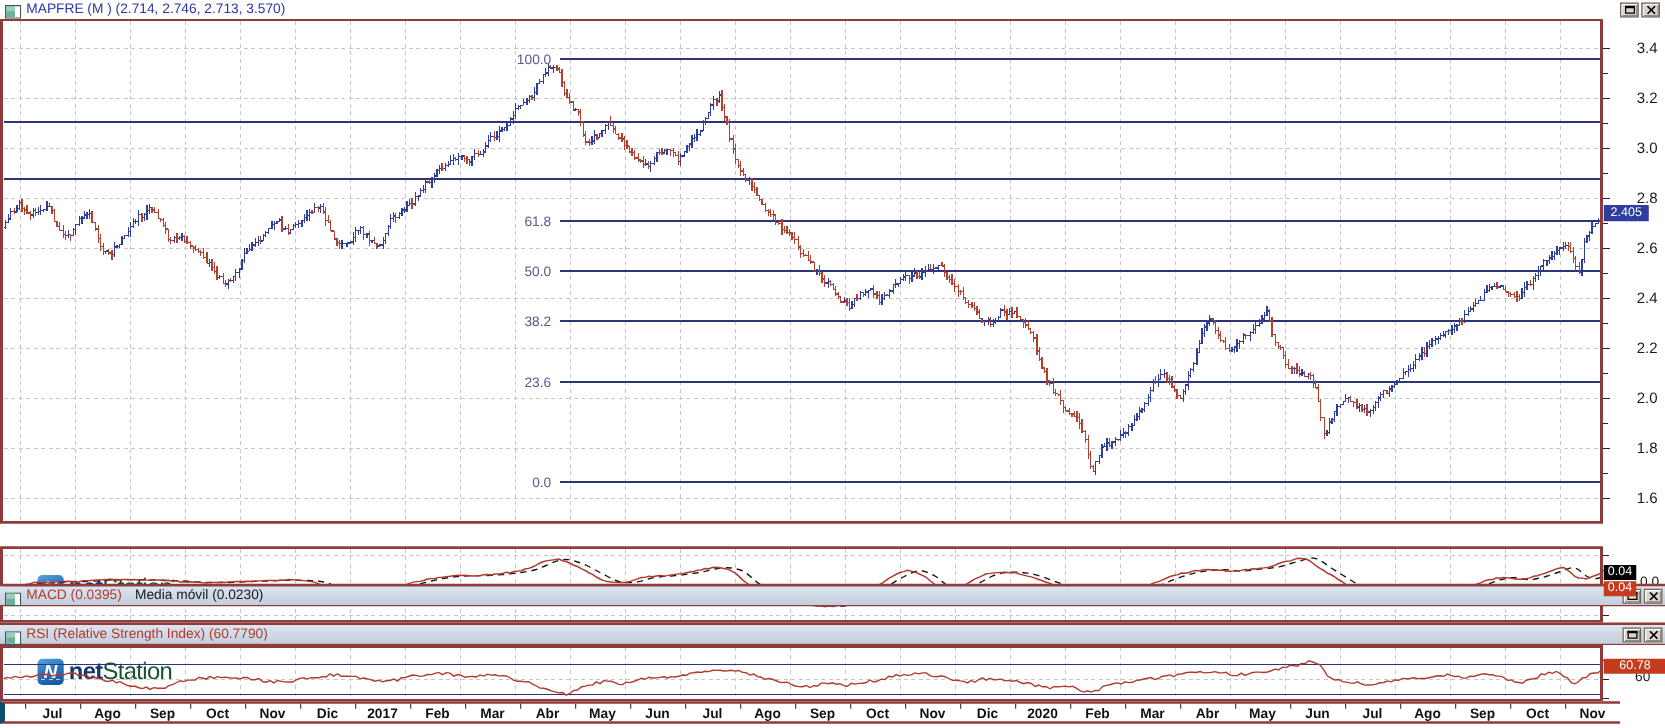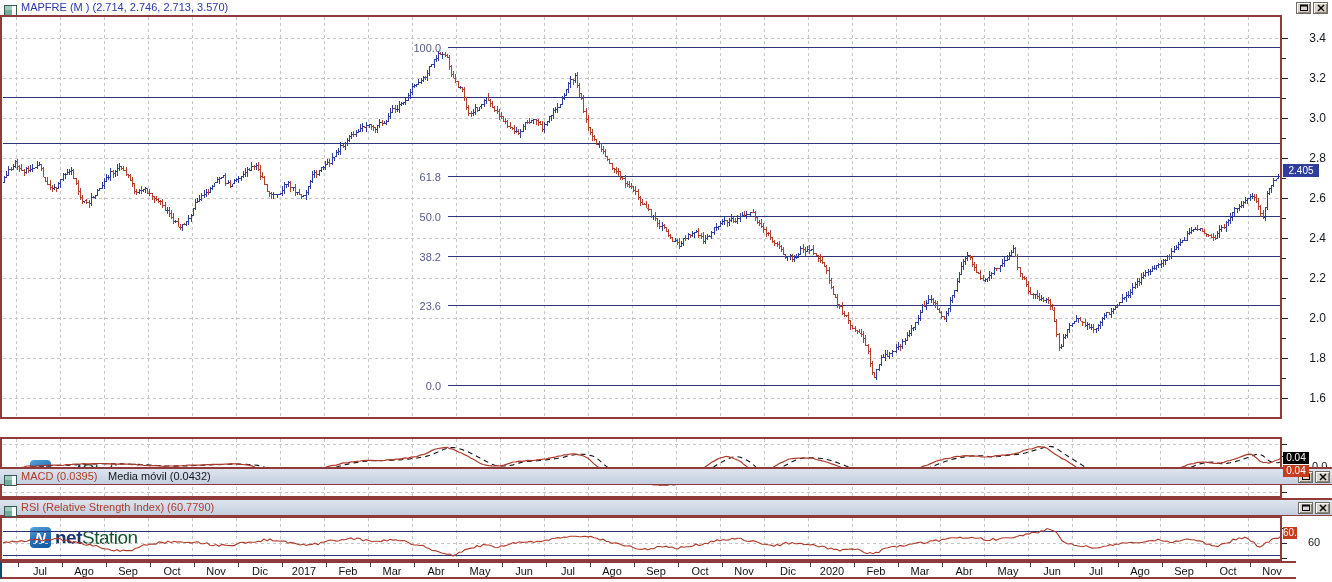--- a/index.html
+++ b/index.html
@@ -20,21 +20,21 @@
   .vbox{position:absolute;color:#fff;font-size:10px;line-height:12px;text-align:center;}
   .axis-lab{position:absolute;font-size:11px;color:#16181c;}
   
   .logo{position:absolute;display:flex;align-items:center;height:21px;z-index:1;}
   .logo-badge{display:inline-flex;align-items:center;justify-content:center;width:21px;height:21px;border-radius:4px;background:linear-gradient(160deg,#58a6dc 0%,#2a74ba 45%,#0f55a4 100%);color:#fff;font-weight:bold;font-style:italic;font-size:15px;line-height:21px;}
   .logo-net{margin-left:4px;font-size:19px;font-weight:bold;color:#16356f;letter-spacing:-0.5px;}
   .logo-station{font-size:19px;color:#14532d;letter-spacing:-0.5px;}
   
   svg.chart{position:absolute;left:0;z-index:2;}
   
-  .xaxis{left:0;top:561px;width:1296px;height:18px;box-sizing:border-box;border-top:2px solid #8f3b3b;border-bottom:2px solid #8f3b3b;border-left:2px solid #0c4a6e;background:#fff;z-index:2;}
+  .xaxis{left:0;top:561px;width:1296px;height:18px;box-sizing:border-box;border-top:2px solid #8f3b3b;border-bottom:2px solid #8f3b3b;border-left:4px solid #0c4a6e;background:#fff;z-index:2;font-weight:bold;}
   .xlab{position:absolute;top:2px;transform:translateX(-50%);font-size:11px;color:#111;white-space:nowrap;}
   .xtick{position:absolute;top:0;width:1px;height:4px;background:#444;}
 </style>
 </head>
 <body>
 
 <div class="abs titlebar">
   <span class="panel-icon">
     <svg width="13" height="11">
         <rect x="0.5" y="0.5" width="12" height="10" fill="#ffffff" stroke="#3a5a55"></rect>
@@ -245,21 +245,21 @@
 
 <div class="abs pheader" style="top:419px;z-index:3;margin-top:48px;">
   <span class="panel-icon" style="top:3px;">
     <svg width="13" height="11">
         <rect x="0.5" y="0.5" width="12" height="10" fill="#ffffff" stroke="#3a5a55"></rect>
         <rect x="1" y="1" width="7" height="9" fill="#6fae9c"></rect>
         <rect x="1" y="1" width="7" height="4" fill="#9ccdbd"></rect>
       </svg>
   </span>
   <span class="ht ht-red" style="left:21px;">MACD (0.0395)</span>
-  <span class="ht ht-black" style="left:108px;">Media móvil (0.0432)</span>
+  <span class="ht ht-black" style="left:108px;">Media móvil (0.0230)</span>
   <span class="win-btn" style="left:1298px;top:2px;">
     <svg width="10" height="8">
         <rect x="1.5" y="1.5" width="7" height="5" fill="none" stroke="#000"></rect>
         <line x1="1" y1="1.5" x2="9" y2="1.5" stroke="#000" stroke-width="2"></line>
       </svg>
   </span>
   <span class="win-btn" style="left:1315px;top:2px;">
     <svg width="8" height="8">
         <line x1="1" y1="1" x2="7" y2="7" stroke="#000" stroke-width="1.4"></line>
         <line x1="7" y1="1" x2="1" y2="7" stroke="#000" stroke-width="1.4"></line>
@@ -287,21 +287,21 @@
         <line x1="1" y1="1" x2="7" y2="7" stroke="#000" stroke-width="1.4"></line>
         <line x1="7" y1="1" x2="1" y2="7" stroke="#000" stroke-width="1.4"></line>
       </svg>
   </span>
 </div>
 
 <div class="vbox" style="left:1283px;top:164px;width:36px;height:13px;line-height:13px;background:#2e3d9e;z-index:3;">2.405</div>
 <div class="vbox" style="left:1283px;top:452px;width:26px;height:12px;background:#000000;z-index:3;">0.04</div>
 <div class="vbox" style="left:1283px;top:465px;width:26px;height:12px;background:#c43b1e;z-index:3;">0.04</div>
 <div class="axis-lab" style="left:1312px;top:460px;">0.0</div>
-<div class="vbox" style="left:1283px;top:527px;width:14px;height:12px;background:#c43b1e;z-index:3;">60.78</div>
+<div class="vbox" style="left:1283px;top:527px;width:50px;height:12px;background:#c43b1e;z-index:3;">60.78</div>
 <div class="axis-lab" style="left:1308px;top:536px;">60</div>
 
 <div class="abs xaxis" id="xaxis">
     <div class="xtick" style="left: 16px;"></div>
     <div class="xlab" style="left: 38px;">Jul</div>
     <div class="xtick" style="left: 60px;"></div>
     <div class="xlab" style="left: 82px;">Ago</div>
     <div class="xtick" style="left: 104px;"></div>
     <div class="xlab" style="left: 126px;">Sep</div>
     <div class="xtick" style="left: 148px;"></div>

